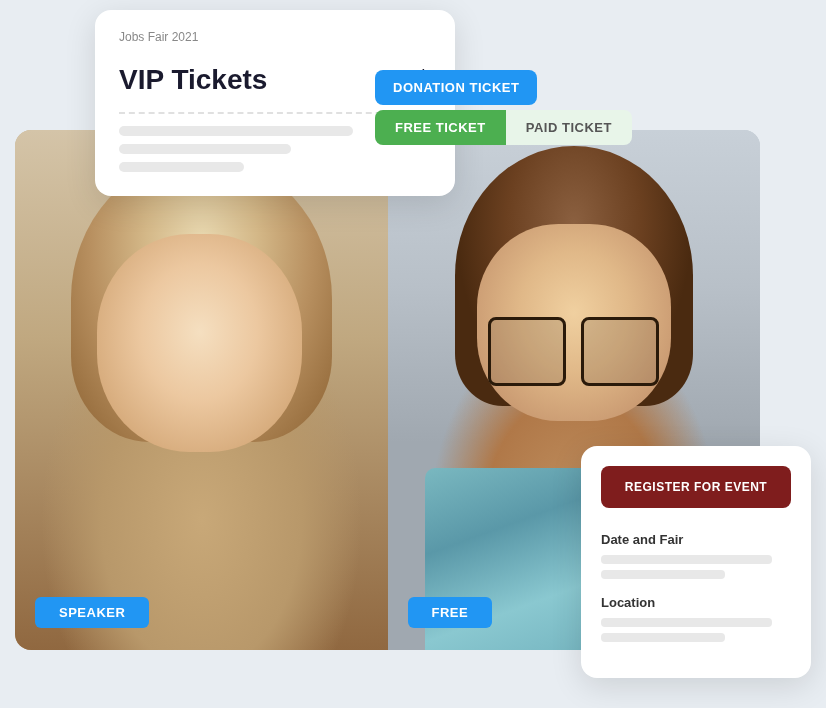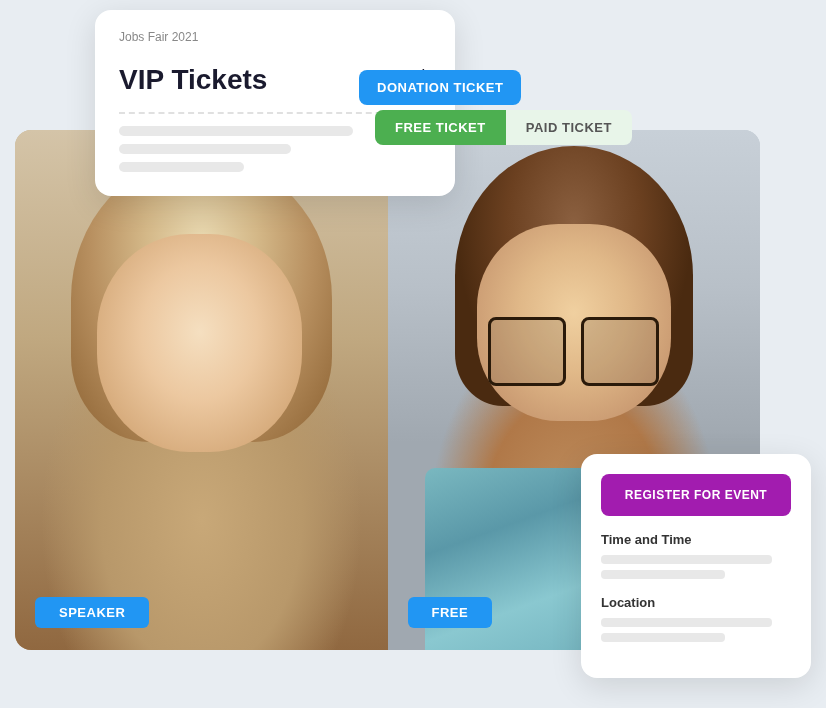--- a/index.html
+++ b/index.html
@@ -245,21 +245,21 @@
     }
 
     .skeleton-line.long { width: 75%; }
     .skeleton-line.medium { width: 55%; }
     .skeleton-line.short { width: 40%; }
 
     
     .ticket-tabs {
       position: absolute;
       top: 70px;
-      left: 359px;
+      left: 375px;
       display: flex;
       gap: 4px;
       z-index: 20;
     }
 
     .tab-donation {
       padding: 10px 18px;
       background: #2196f3;
       color: white;
       border-radius: 8px;
@@ -313,29 +313,29 @@
       background: white;
       border-radius: 16px;
       padding: 20px;
       box-shadow: 0 8px 32px rgba(0,0,0,0.12);
       z-index: 20;
     }
 
     .register-btn {
       width: 100%;
       padding: 14px;
-      background: #a21caf;
+      background: #7f1d1d;
       color: white;
       border: none;
       border-radius: 8px;
       font-size: 12px;
       font-weight: 700;
       letter-spacing: 0.5px;
       cursor: pointer;
-      margin-bottom: 16px;
+      margin-bottom: 24px;
     }
 
     .register-section-title {
       font-size: 13px;
       font-weight: 600;
       color: #333;
       margin-bottom: 8px;
     }
 
     .register-skeleton {
@@ -393,21 +393,21 @@
   </div>
 
   <div class="tabs-row">
     <button class="tab-free">FREE TICKET</button>
     <button class="tab-paid">PAID TICKET</button>
   </div>
 
   <div class="register-card">
     <button class="register-btn">REGISTER FOR EVENT</button>
 
-    <div class="register-section-title">Time and Time</div>
+    <div class="register-section-title">Date and Fair</div>
     <div class="register-skeleton">
       <div class="reg-skel long"></div>
       <div class="reg-skel medium"></div>
     </div>
 
     <div class="register-section-title">Location</div>
     <div class="register-skeleton">
       <div class="reg-skel long"></div>
       <div class="reg-skel medium"></div>
     </div>

